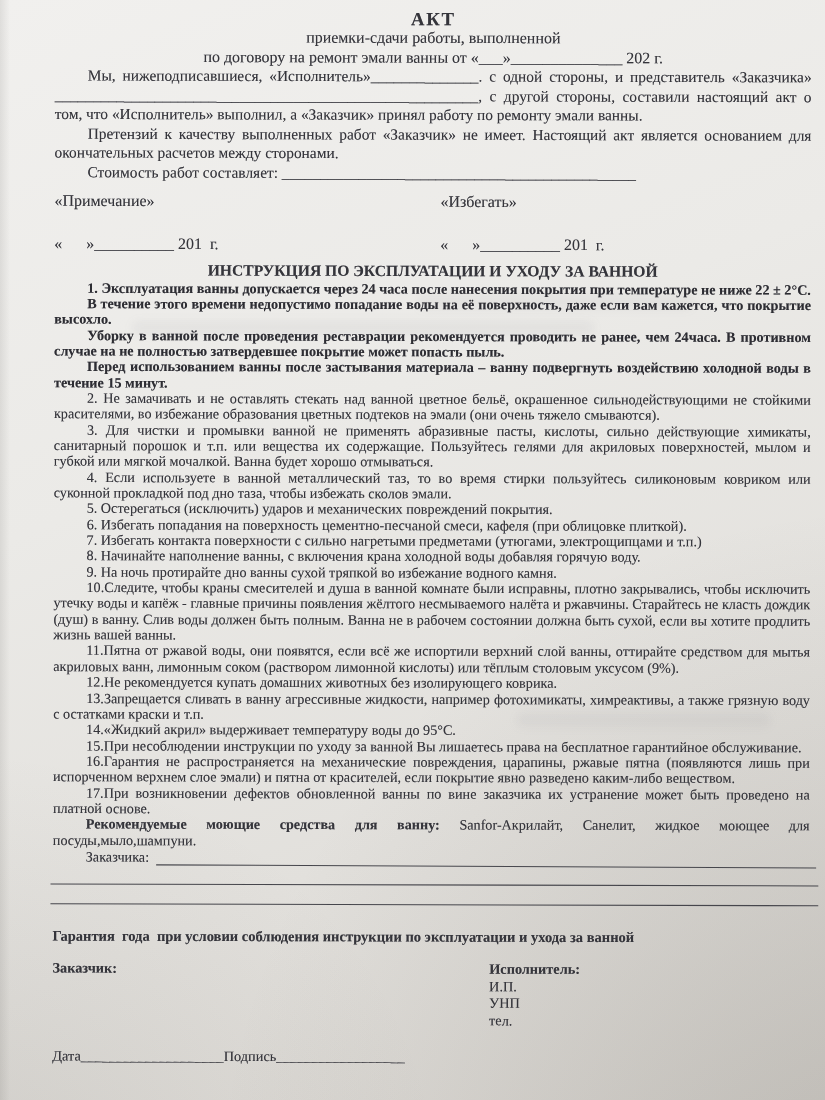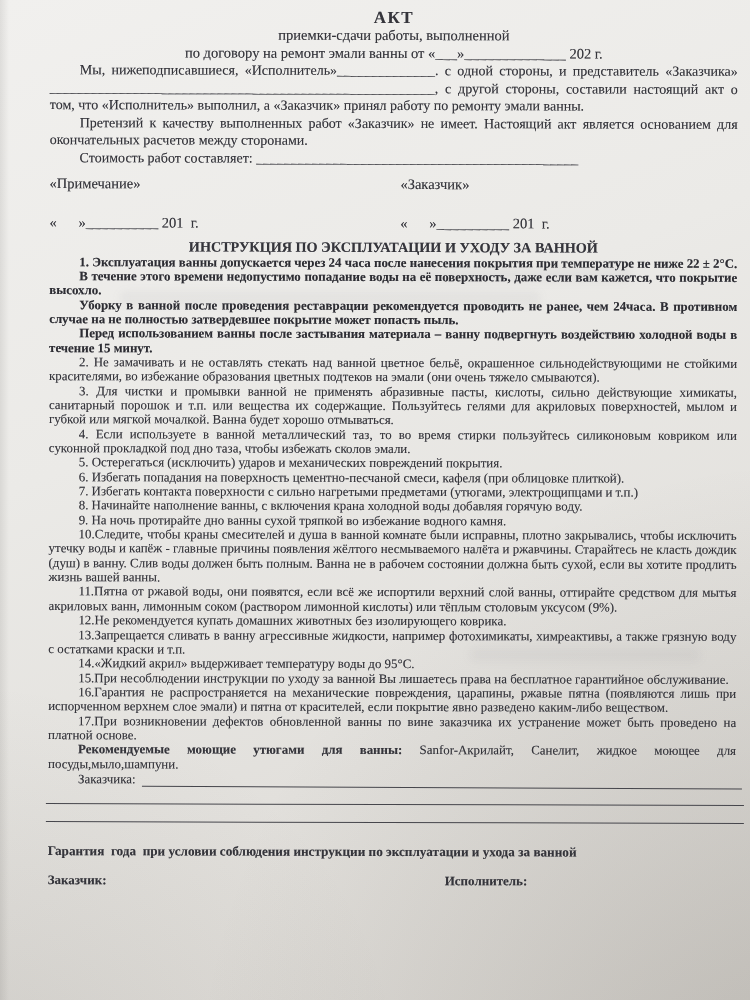--- a/index.html
+++ b/index.html
@@ -70,21 +70,21 @@
   <div class="act-contract center">по договору на ремонт эмали ванны от «___»______________ 202 г.</div>
 
   <div class="act-body">
       <p>Мы, нижеподписавшиеся, «Исполнитель»______________. с одной стороны, и представитель «Заказчика» _______________________________________________________, с другой стороны, составили настоящий акт о том, что «Исполнитель» выполнил, а «Заказчик» принял работу по ремонту эмали ванны.</p>
       <p>Претензий к качеству выполненных работ «Заказчик» не имеет. Настоящий акт является основанием для окончательных расчетов между сторонами.</p>
       <p>Стоимость работ составляет: ______________________________________________</p>
     </div>
 
   <div class="parties-row">
     <span>«Примечание»</span>
-    <span>«Заказчик»</span>
+    <span>«Избегать»</span>
   </div>
 
   <div class="dates-row">
     <span class="prewrap">«      »__________ 201  г.</span>
     <span class="prewrap">«      »__________ 201  г.</span>
   </div>
 
   <div class="ins-heading center">ИНСТРУКЦИЯ ПО ЭКСПЛУАТАЦИИ И УХОДУ ЗА ВАННОЙ</div>
   <div class="ins">
       <p class="b">1. Эксплуатация ванны допускается через 24 часа после нанесения покрытия при температуре не ниже 22 ± 2°С.</p>
@@ -100,36 +100,42 @@
       <p>8. Начинайте наполнение ванны, с включения крана холодной воды добавляя горячую воду.</p>
       <p>9. На ночь протирайте дно ванны сухой тряпкой во избежание водного камня.</p>
       <p>10.Следите, чтобы краны смесителей и душа в ванной комнате были исправны, плотно закрывались, чтобы исключить утечку воды и капёж - главные причины появления жёлтого несмываемого налёта и ржавчины. Старайтесь не класть дождик (душ) в ванну. Слив воды должен быть полным. Ванна не в рабочем состоянии должна быть сухой, если вы хотите продлить жизнь вашей ванны.</p>
       <p>11.Пятна от ржавой воды, они появятся, если всё же испортили верхний слой ванны, оттирайте средством для мытья акриловых ванн, лимонным соком (раствором лимонной кислоты) или тёплым столовым уксусом (9%).</p>
       <p>12.Не рекомендуется купать домашних животных без изолирующего коврика.</p>
       <p>13.Запрещается сливать в ванну агрессивные жидкости, например фотохимикаты, химреактивы, а также грязную воду с остатками краски и т.п.</p>
       <p>14.«Жидкий акрил» выдерживает температуру воды до 95°С.</p>
       <p>15.При несоблюдении инструкции по уходу за ванной Вы лишаетесь права на бесплатное гарантийное обслуживание.</p>
       <p>16.Гарантия не распространяется на механические повреждения, царапины, ржавые пятна (появляются лишь при испорченном верхнем слое эмали) и пятна от красителей, если покрытие явно разведено каким-либо веществом.</p>
       <p>17.При возникновении дефектов обновленной ванны по вине заказчика их устранение может быть проведено на платной основе.</p>
-      <p><b>Рекомендуемые моющие утюгами для ванны:</b> Sanfor-Акрилайт, Санелит, жидкое моющее для посуды,мыло,шампуни.</p>
+      <p><b>Рекомендуемые моющие средства для ванну:</b> Sanfor-Акрилайт, Санелит, жидкое моющее для посуды,мыло,шампуни.</p>
     </div>
 
   <div class="note-row">
     <span>Заказчика:</span>
     <span class="note-fill"></span>
   </div>
   <div id="extra-rules">
       <div class="rule"></div>
       <div class="rule"></div>
     </div>
 
   <div class="guarantee prewrap">Гарантия  года  при условии соблюдения инструкции по эксплуатации и ухода за ванной</div>
 
   <div class="footer">
     <div class="fcol left">
       <div class="ftitle">Заказчик:</div>
+      <div class="date-sign">Дата____________________Подпись__________________</div>
     </div>
     <div class="fcol right">
       <div class="ftitle">Исполнитель:</div>
+      <div>
+          <div class="fline">И.П.</div>
+          <div class="fline">УНП</div>
+          <div class="fline">тел.</div>
+        </div>
     </div>
   </div>
 
 </div>
 
 </body></html>

